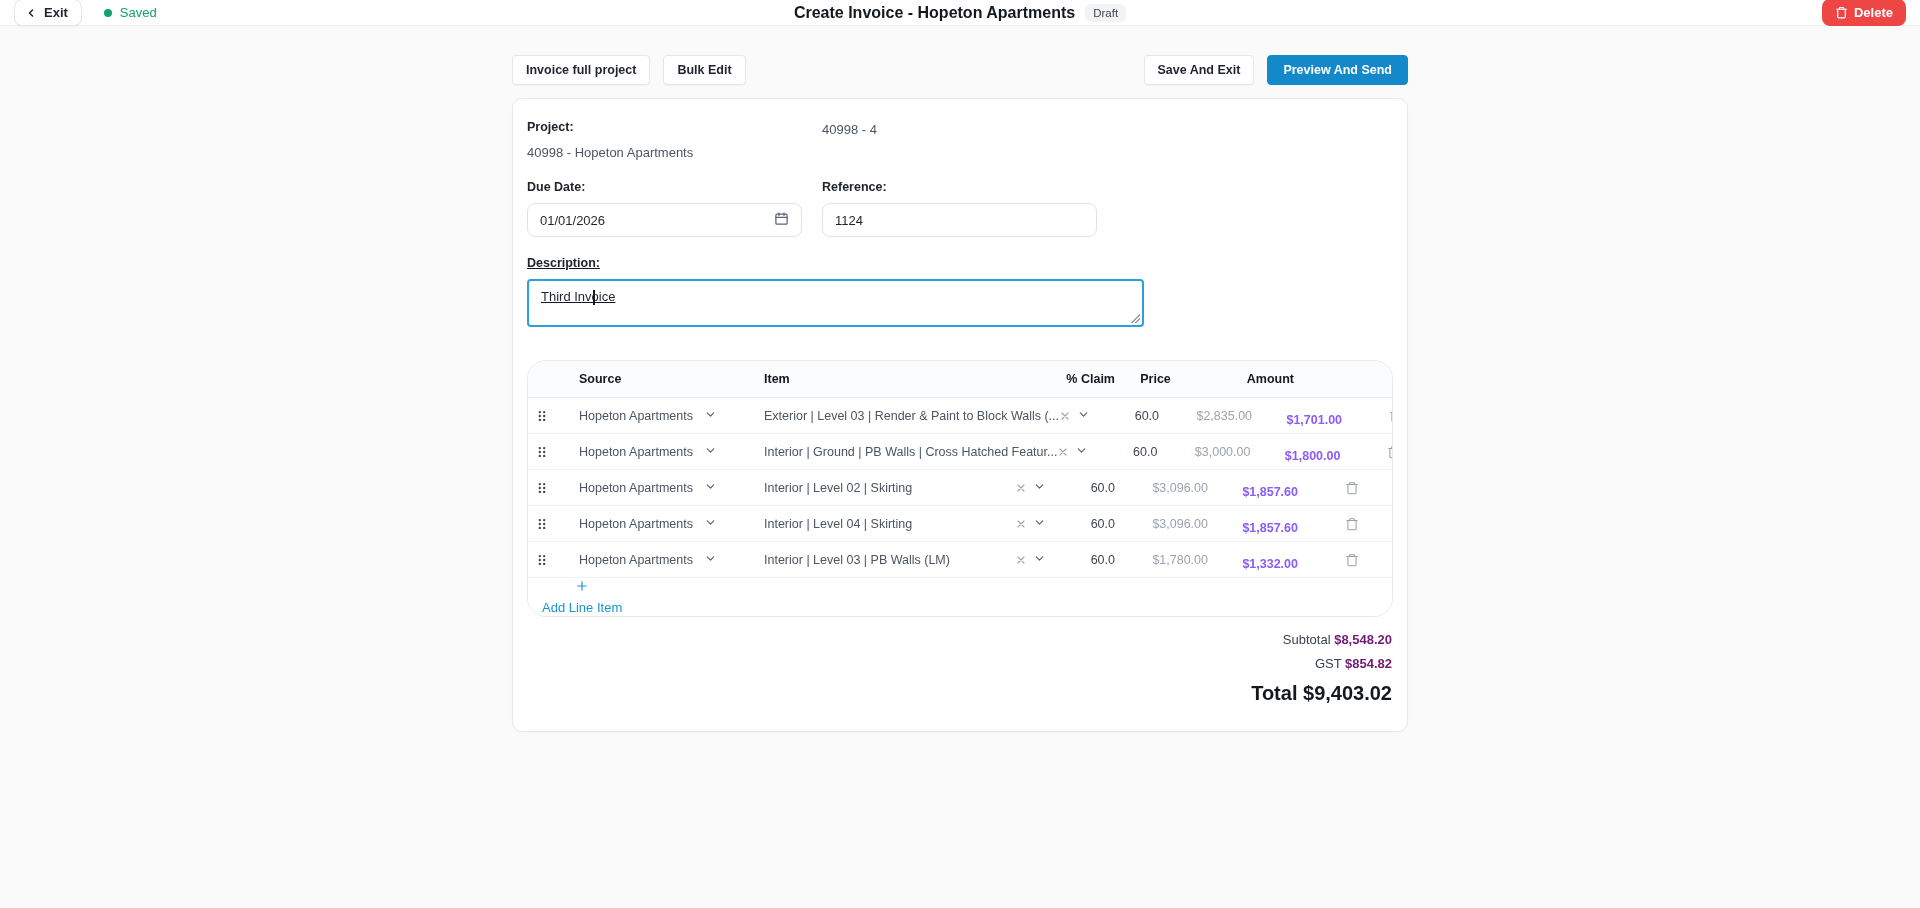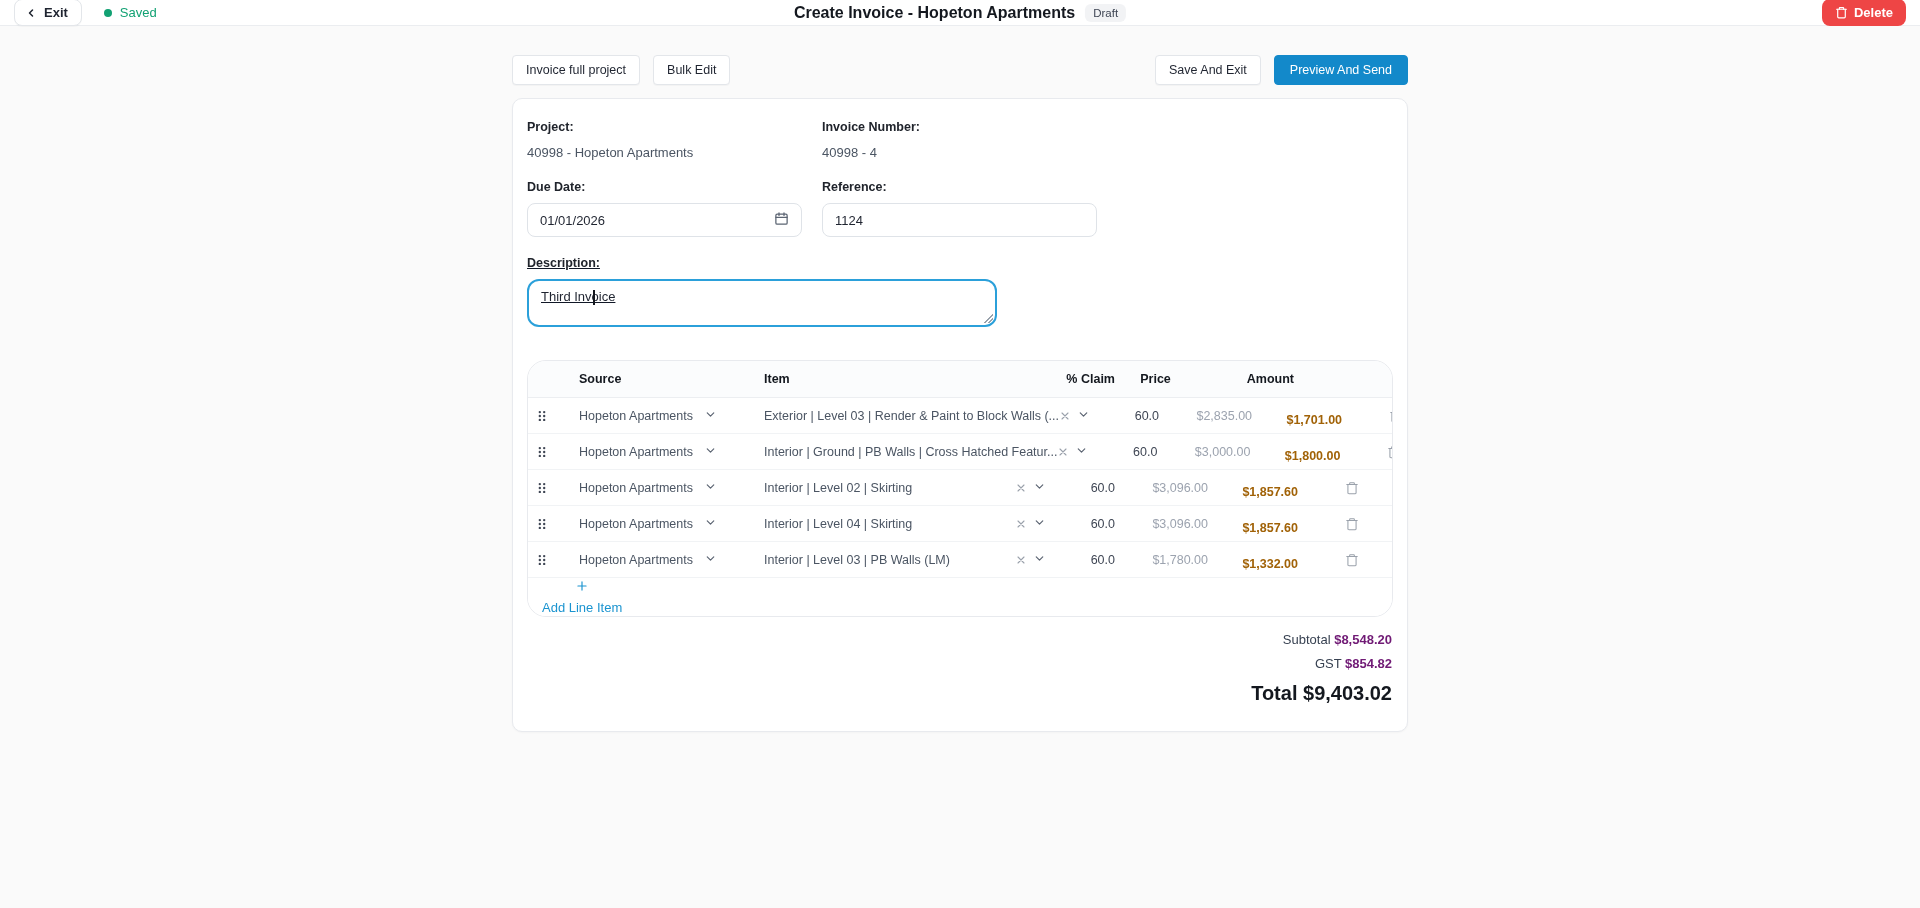--- a/index.html
+++ b/index.html
@@ -23,39 +23,39 @@
   .page-title { font-size:16px; font-weight:700; color:#14181f; }
   .draft-badge { background:#f2f3f5; color:#3f4654; border-radius:6px;
                  padding:3px 8px; font-size:11.5px; font-weight:500; }
   .delete-btn { margin-left:auto; display:flex; align-items:center; gap:6px;
                 background:#ee4545; color:#fff; border:none; border-radius:8px;
                 padding:6px 13px; font-size:13px; font-weight:700; cursor:pointer; }
 
   
   .container { width:896px; margin:0 auto; }
   .toolbar { margin-top:29px; display:flex; align-items:center; gap:13px; }
-  .btn { border-radius:4px; font-size:12.5px; font-weight:400; cursor:pointer;
+  .btn { border-radius:4px; font-size:12.5px; font-weight:700; cursor:pointer;
          padding:7px 13px; line-height:1.15;text-align:center; }
   .btn-light { background:#fff; border:1px solid #e3e6ea; color:#1f2430;
                box-shadow:0 1px 1px rgba(16,24,40,.03); }
   .flex-spacer { flex:1; }
   .btn-primary { background:#1389ca; border:1px solid #1389ca; color:#fff; padding:7px 15px; }
 
   
   .card { margin-top:13px; background:#fff; border:1px solid #e8eaee; border-radius:10px;
           padding:21px 14px 26px; box-shadow:0 1px 2px rgba(16,24,40,.03); }
   .form-grid { display:grid; grid-template-columns:295px 1fr; }
   .fgroup { margin-bottom:19px; }
   .flabel { display:block; font-size:12.5px; font-weight:700; color:#20242c; margin-bottom:9px; }
   .fvalue { font-size:13px; color:#4b5563; }
   .input { width:275px; height:34px; background:#fff; border:1px solid #dfe3e8; border-radius:8px;
            padding:0 12px; font-size:13px; color:#1f2430; display:flex; align-items:center;
            justify-content:space-between; }
   .input .cal { color:#5b6472; }
-  .textarea { width:470px; height:48px; border:2px solid #2ba0da; border-radius:12px;
+  .textarea { width:617px; height:48px; border:2px solid #2ba0da; border-radius:4px;
               padding:8px 12px; font-size:13px; color:#1f2430; position:relative;
               background:#fff; }
   .caret { position:absolute; left:64px; top:9px; width:1.5px; height:15px; background:#14181f; }
   .resize-grip { position:absolute; right:2px; bottom:2px; width:9px; height:9px;
                  background:
                    linear-gradient(135deg, transparent 0 46%, #98a1ab 46% 56%, transparent 56% 68%, #98a1ab 68% 78%, transparent 78%); }
 
   
   .table { margin-top:33px; border:1px solid #e8eaee; border-radius:19px; overflow:hidden; }
   .trow, .thead-row { display:grid;
@@ -71,21 +71,21 @@
   .cell-drag { display:flex; justify-content:center; color:#3f4654; cursor:grab; }
   .cell-source { display:flex; align-items:center; padding-left:23px; padding-right:29px; cursor:pointer; }
   .cell-source .chev { margin-left:auto; color:#5b6472; }
   .cell-item { display:flex; align-items:center; padding-left:18px; padding-right:6px; cursor:pointer; }
   .cell-item .item-text { white-space:nowrap; overflow:hidden; }
   .cell-item .right-cluster { margin-left:auto; display:flex; align-items:center; gap:6px; }
   .clear-x { color:#9aa1ab; display:flex; cursor:pointer; }
   .cell-item .chev { color:#5b6472; }
   .cell-claim { text-align:right; padding-right:2px; color:#3f4654; }
   .cell-price { text-align:right; padding-right:4px; color:#9ca3af; }
-  .cell-amount { text-align:right; padding-right:13px; color:#a16207; font-weight:700;margin-top:9px; }
+  .cell-amount { text-align:right; padding-right:13px; color:#8b5cf6; font-weight:700;margin-top:9px; }
   .cell-trash { display:flex; justify-content:center; color:#9aa1ab; cursor:pointer; }
   .addline-row { height:38px; display:flex; align-items:center; padding-left:14px; background:#fff; }
   .addline-link { display:flex; align-items:center; gap:7px; color:#1b94d0; font-size:13px;
                   font-weight:500; cursor:pointer;flex-direction:column; }
 
   
   .totals { margin-top:15px; text-align:right; padding-right:1px; }
   .tot-line { font-size:13px; color:#374151; margin-bottom:9px; }
   .tot-line .tot-val { font-weight:700; color:#701a75; }
   .tot-grand { font-size:20px; font-weight:700; color:#14181f; margin-top:11px; }
@@ -131,21 +131,20 @@
     </div>
 
     <div class="card">
 
       <div class="form-grid">
         <div class="fgroup">
           <span class="flabel">Project:</span>
           <span class="fvalue">40998 - Hopeton Apartments</span>
         </div>
         <div class="fgroup">
-          <span class="flabel">Invoice Number:</span>
           <span class="fvalue">40998 - 4</span>
         </div>
 
         <div class="fgroup">
           <span class="flabel">Due Date:</span>
           <div class="input">
             <span>01/01/2026</span>
             <span class="cal">
               <svg width="15" height="15" viewBox="0 0 24 24" fill="none" stroke="currentColor" stroke-width="2" stroke-linecap="round" stroke-linejoin="round">
                   <rect x="3" y="5" width="18" height="16" rx="2"></rect>

